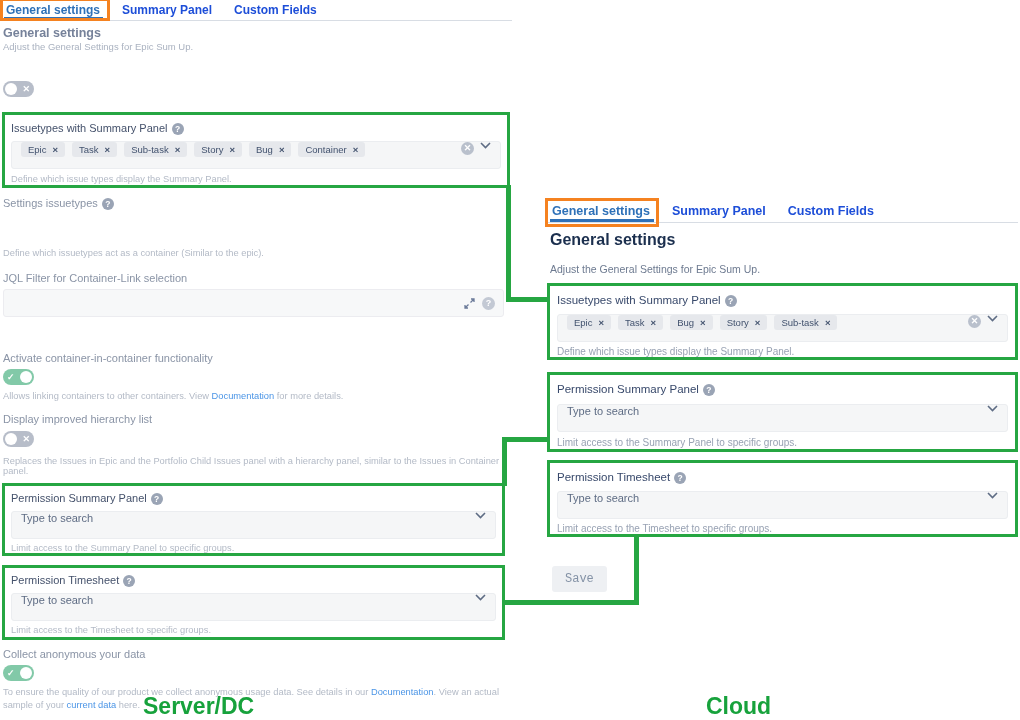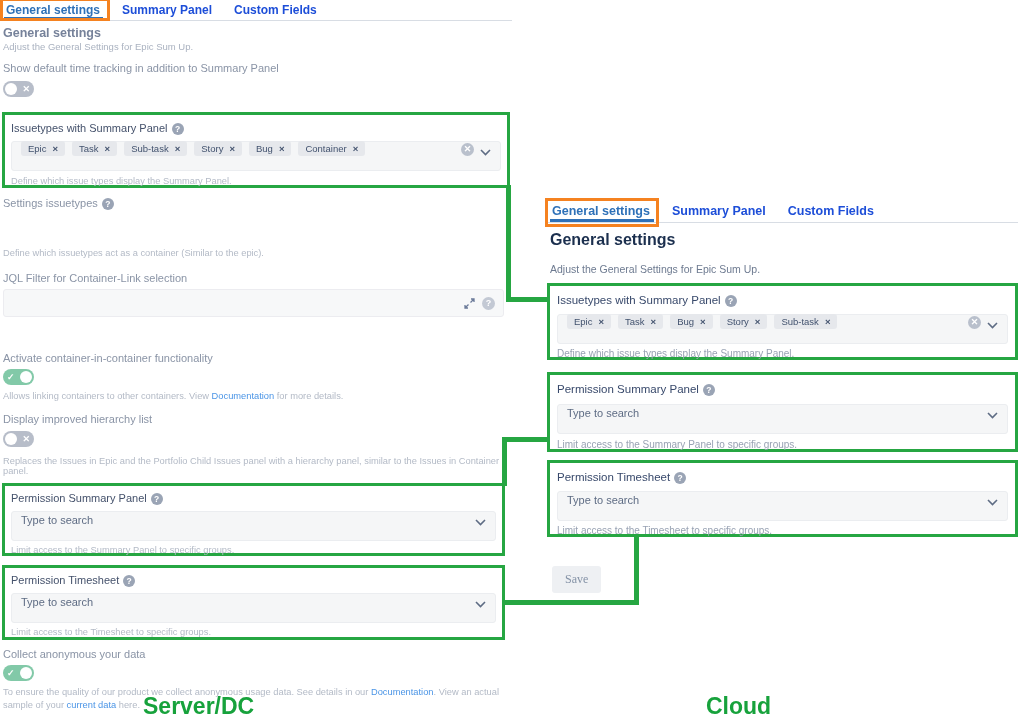--- a/index.html
+++ b/index.html
@@ -28,21 +28,21 @@
   .l-sub { font-size:9.5px; color:#aab2c0; }
 
   
   .r-label { font-size:11.5px; color:#38496b; }
   .r-help { font-size:10px; color:#98a2b3; }
   .r-heading { font-size:16px; font-weight:bold; color:#1b2f4e; }
   .r-sub { font-size:10.5px; color:#6d7a90; }
 
   
   .select { background:#f5f6f7; border:1px solid #ebedf0; border-radius:3px;
-            display:flex; align-items:flex-end; padding:14px 9px; gap:6px; }
+            display:flex; align-items:flex-start; padding:0 9px; gap:6px; }
   .select .ph { color:#a7afbe; }
   .select .ph2 { color:#5e6c84; }
   .spacer { flex:1; }
   .chips { display:flex; gap:7px; align-items:center; }
   .chip { background:#e6e8ec; border-radius:3px; padding:2px 7px; font-size:9.5px;
           color:#42526e; display:inline-flex; gap:6px; align-items:center; white-space:nowrap; }
   .chip .chip-x { font-weight:bold; color:#42526e; cursor:pointer; }
   .clear-ic { width:13px; height:13px; border-radius:50%; background:#b9c0cc; color:#fff;
               font-size:9px; line-height:13px; text-align:center; font-weight:bold; }
   .chev { display:inline-block; }
@@ -52,40 +52,39 @@
   .toggle { width:31px; height:16px; border-radius:9px; display:flex; align-items:center;
             padding:0 2px; cursor:pointer; }
   .toggle.off { background:#b7bdc9; justify-content:space-between; }
   .toggle.on  { background:#82c9a8; justify-content:space-between; }
   .knob { width:12px; height:12px; background:#fff; border-radius:50%; }
   .tg-glyph { color:#fff; font-size:9px; font-weight:bold; line-height:12px; padding:0 2px; }
   .link { color:#4b95e6; cursor:pointer; }
   .jql-input { background:#f7f8f9; border:1px solid #ececf0; border-radius:3px;
                display:flex; align-items:center; padding:0 8px; gap:7px; }
   .save-btn { background:#eef0f3; border:none; border-radius:3px; color:#8492a6;
-              font-size:12px; padding:6px 13px; font-family:Liberation Serif, serif; cursor:pointer; }
+              font-size:12px; padding:6px 13px; font-family:Liberation Mono, monospace; cursor:pointer; }
 </style>
 </head>
 <body>
 
 <div class="canvas">
 
   <div class="abs tabrow" style="left:6px; top:3px; font-size:12px;">
     <span class="tab active">General settings</span>
     <span class="tab">Summary Panel</span>
     <span class="tab">Custom Fields</span>
   </div>
   <div class="abs bluebar" style="left:4px; top:17px; width:99px;"></div>
   <div class="abs tabline" style="left:0; top:20px; width:512px;"></div>
   <div class="abs orange-box" style="left:0px; top:-2px; width:110px; height:23px;"></div>
 
   <div class="abs l-heading" style="left:3px; top:26px;">General settings</div>
   <div class="abs l-sub" style="left:3px; top:41px;">Adjust the General Settings for Epic Sum Up.</div>
 
-  <div class="abs l-label" style="left:3px; top:62px;">Show default time tracking in addition to Summary Panel</div>
   <div class="abs toggle off" style="left:3px; top:81px;">
     <span class="knob"></span>
     <span class="tg-glyph">✕</span>
   </div>
 
   <div class="abs gbox" style="left:2px; top:112px; width:508px; height:76px; padding:5px 6px;">
     <div class="l-boxlabel" style="margin-top:2px;">
       <span>Issuetypes with Summary Panel</span><span class="help-ic">?</span>
     </div>
     <div class="select" style="height:28px; margin-top:6px; font-size:10px;">

